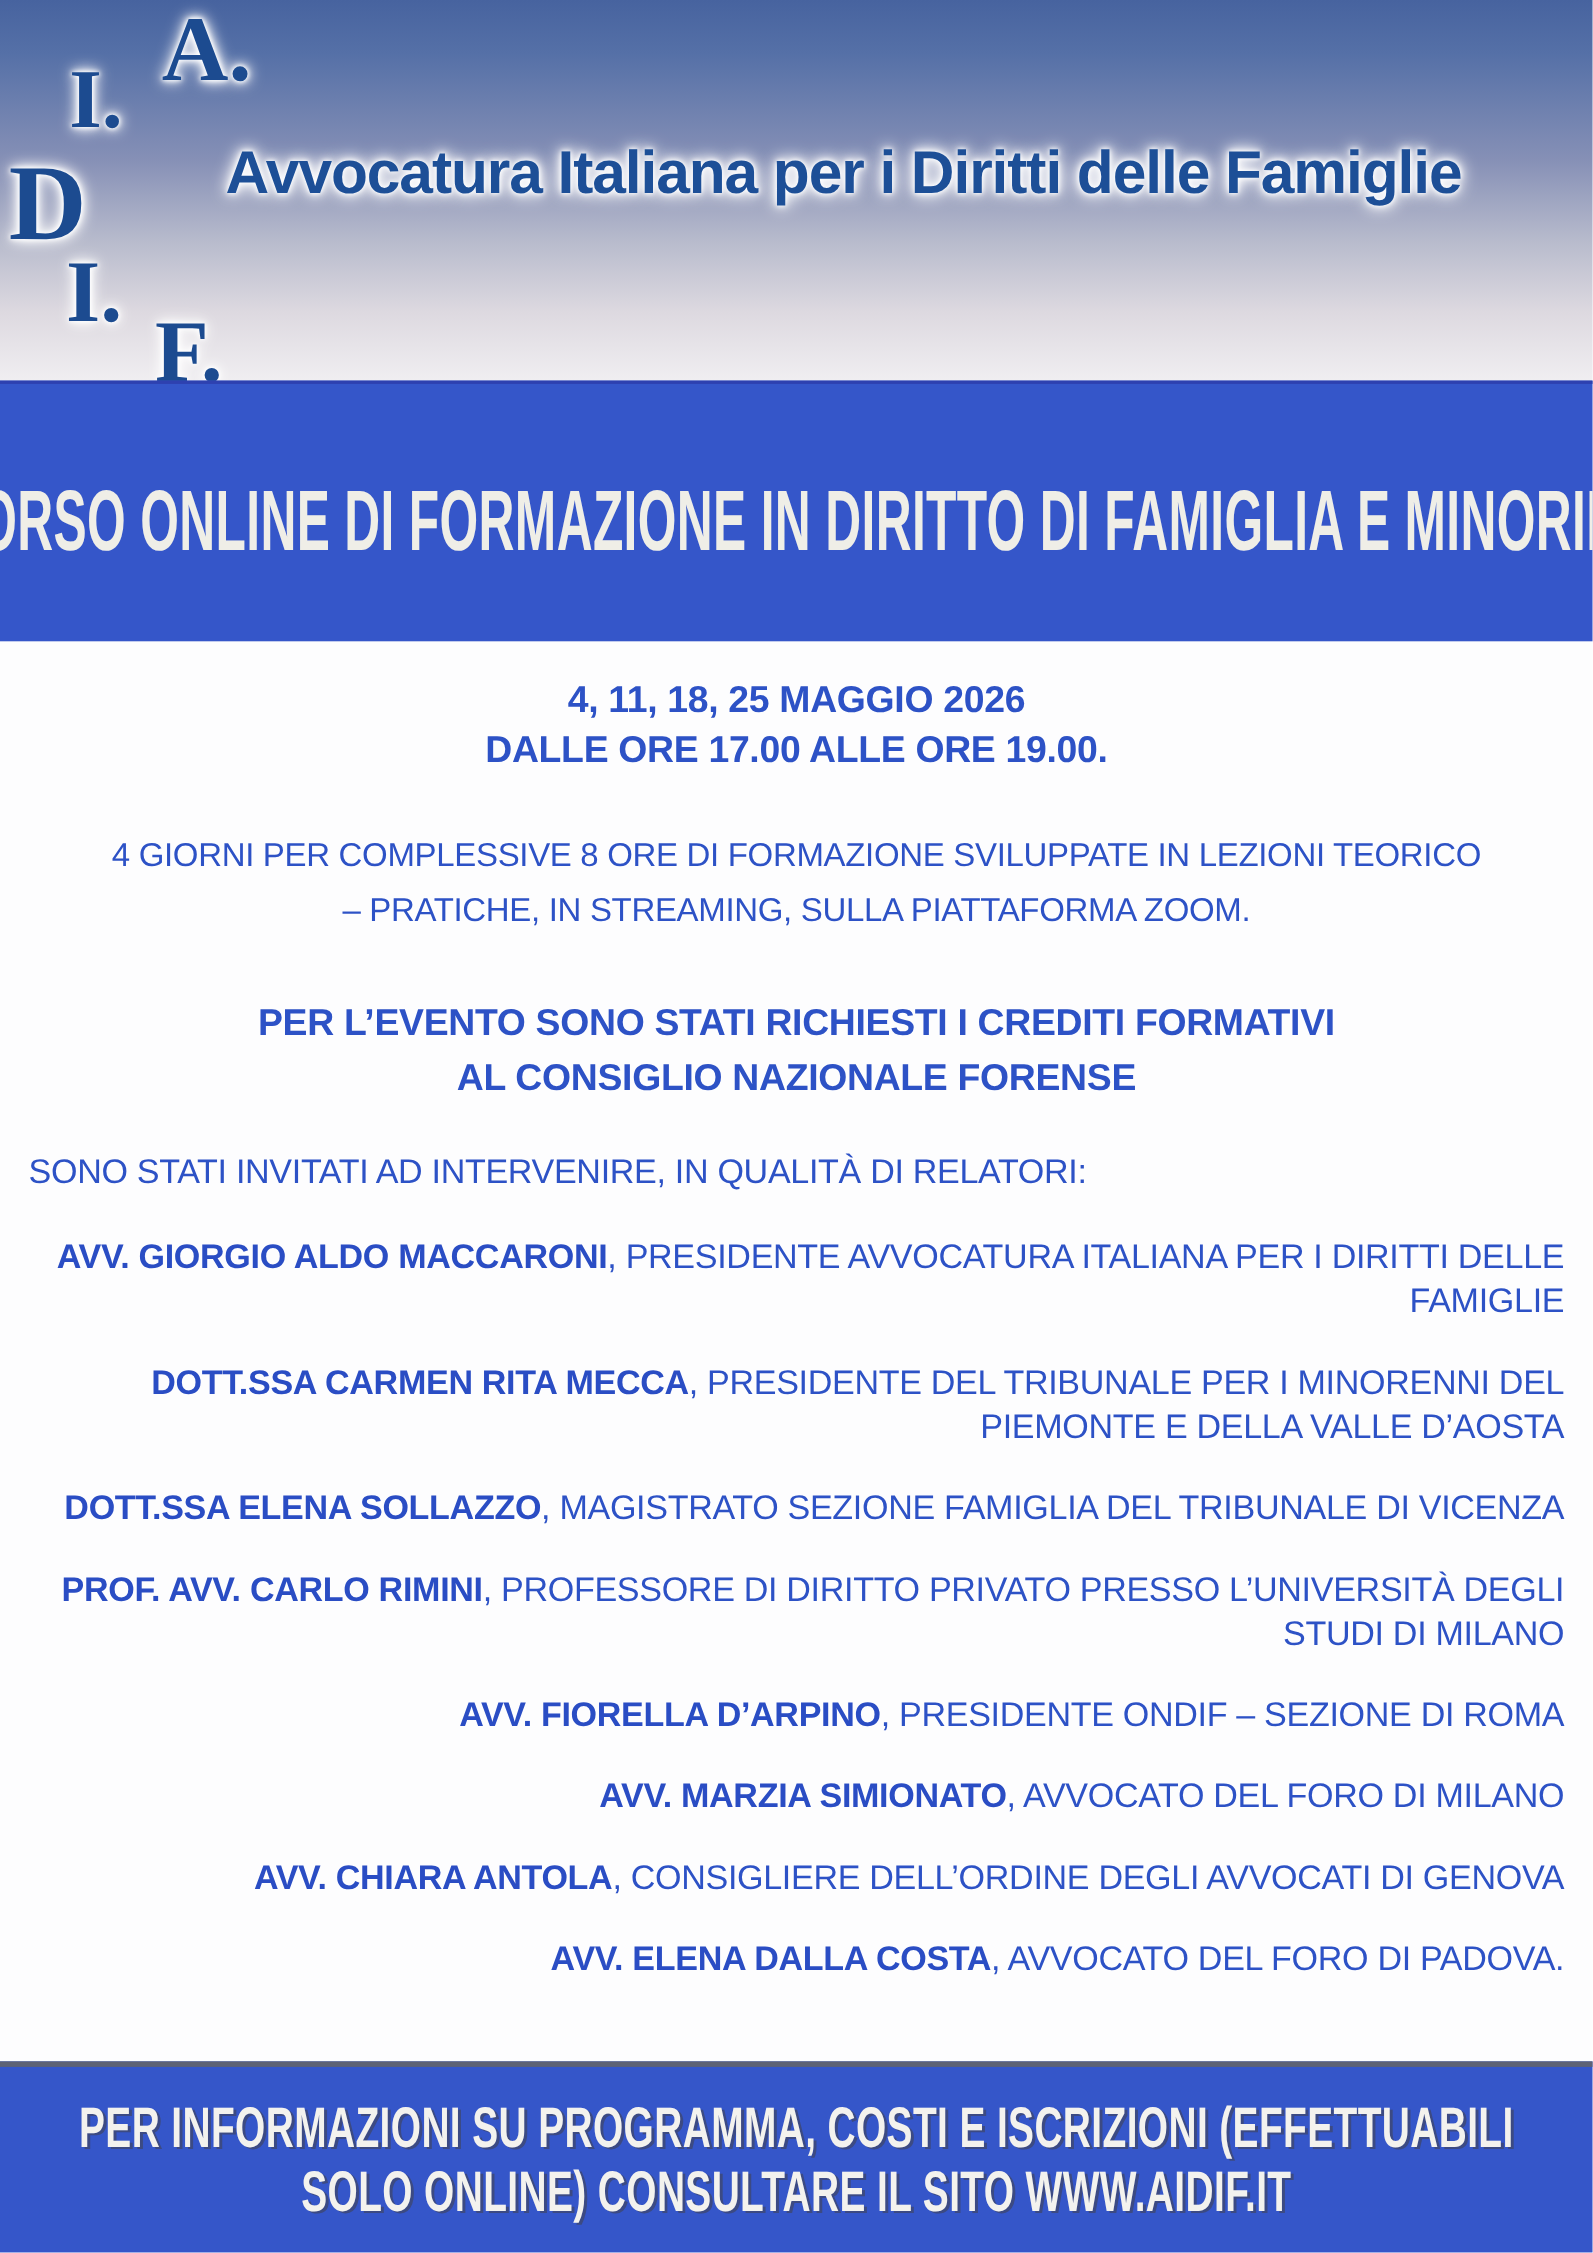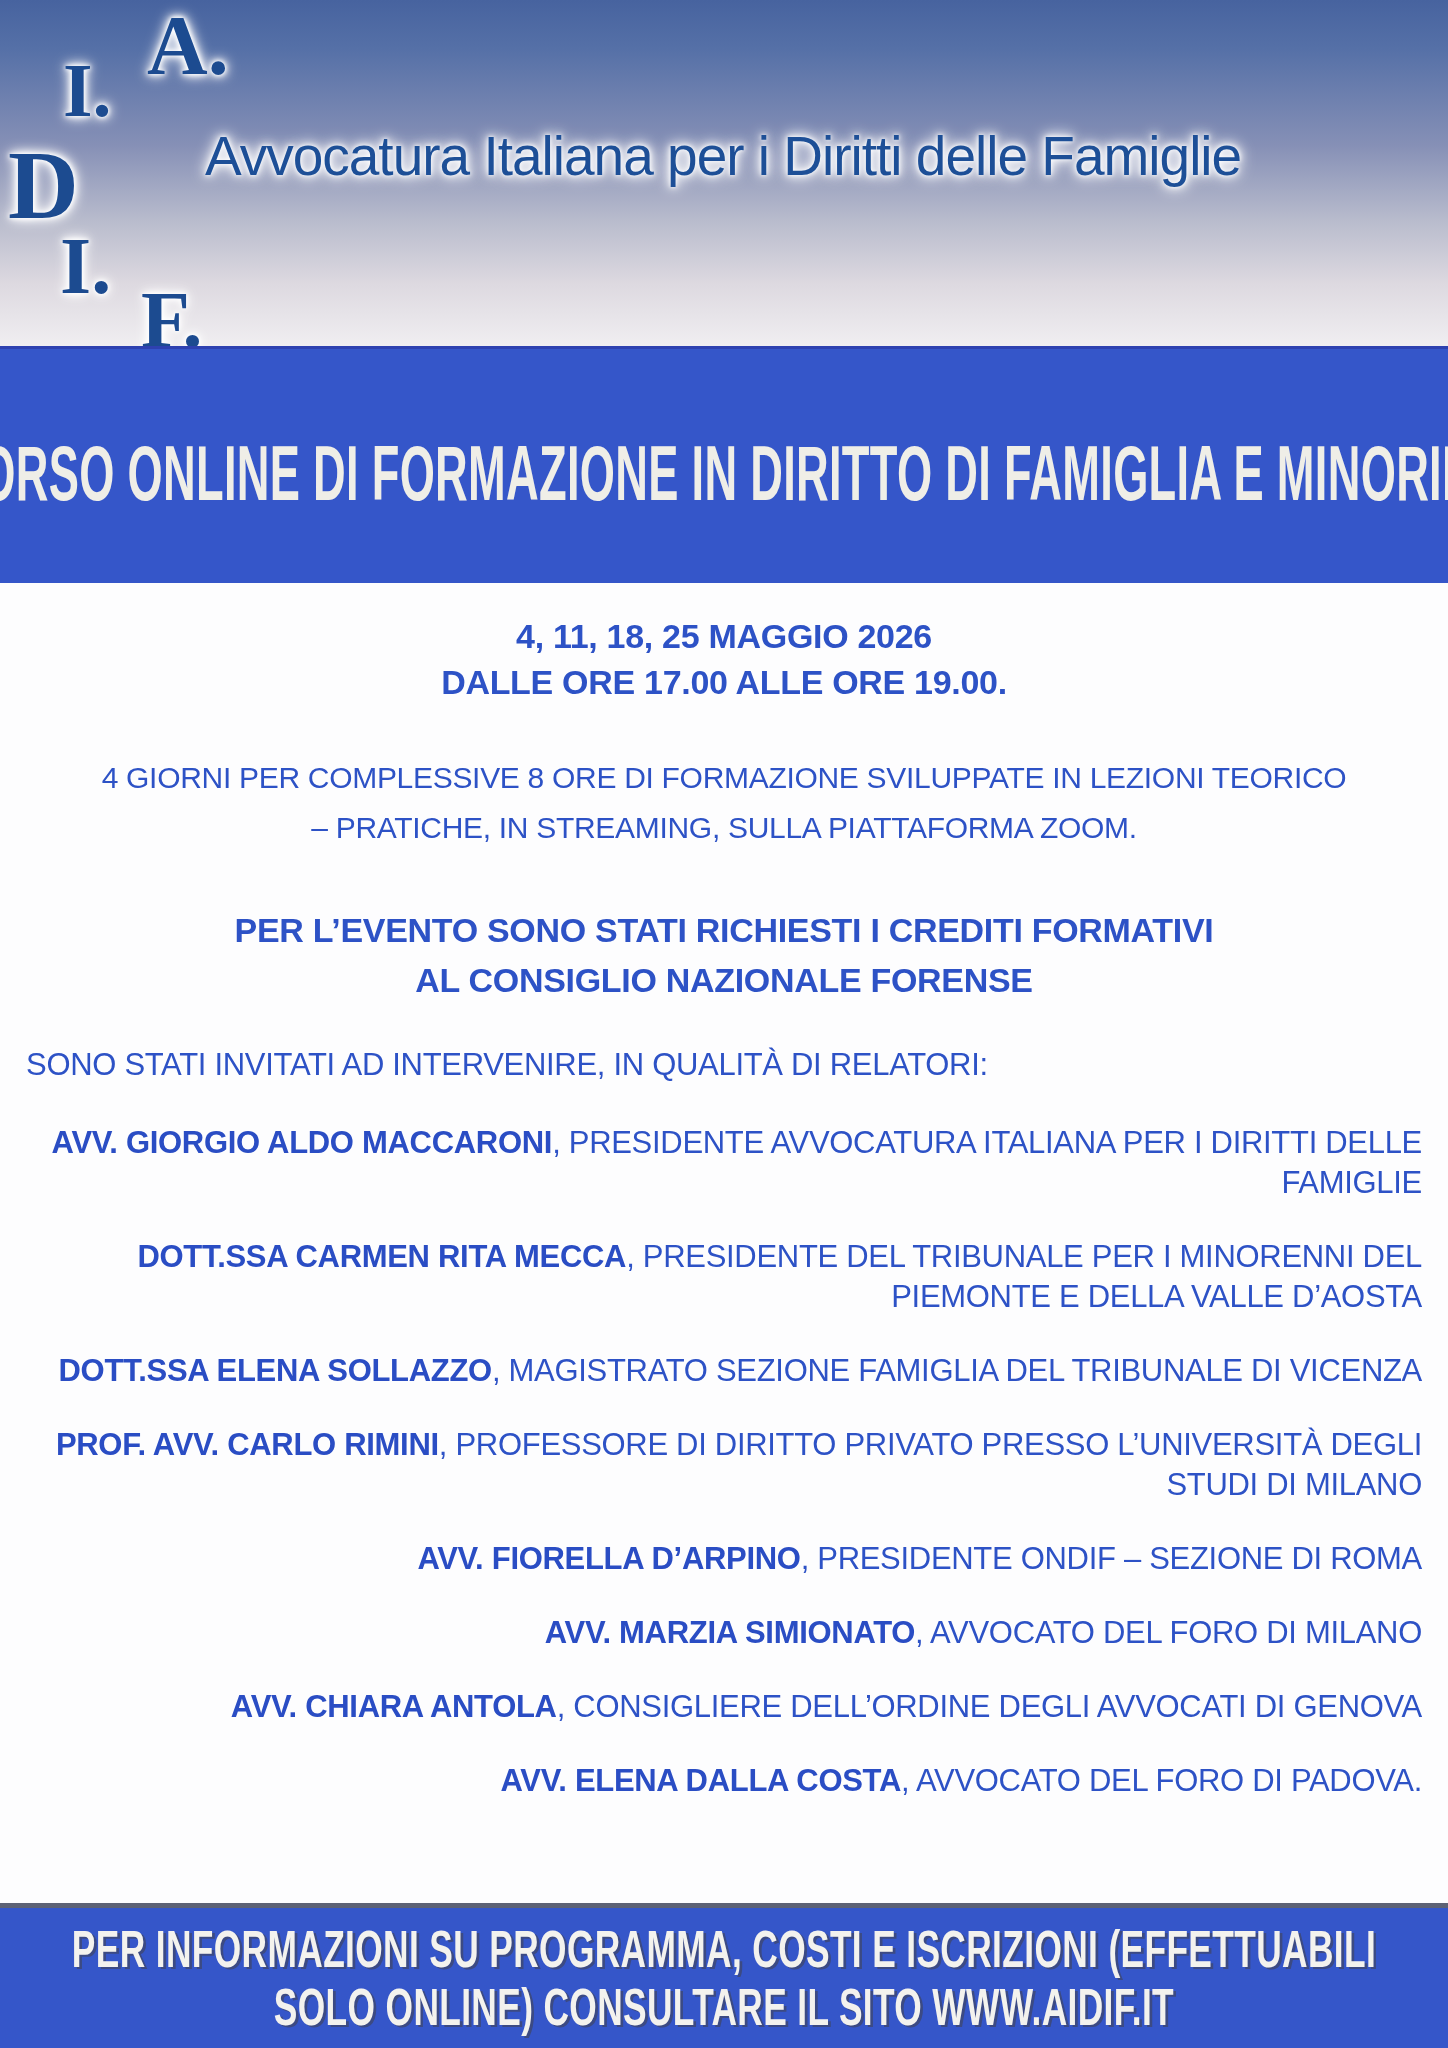--- a/index.html
+++ b/index.html
@@ -32,21 +32,21 @@
   .l-a  { left: 147px; top: 4px;   font-size: 84px; }
   .l-i1 { left: 63px;  top: 52px;  font-size: 76px; }
   .l-d  { left: 8px;   top: 136px; font-size: 98px; }
   .l-i2 { left: 60px;  top: 226px; font-size: 80px; }
   .l-f  { left: 141px; top: 280px; font-size: 80px; }
   .org-name {
     position: absolute;
     left: 205px;
     top: 124px;
     font-size: 55px;
-    font-weight: normal;
+    font-weight: bold;
     letter-spacing: -1px;
     color: #1d4f97;
     white-space: nowrap;
     text-shadow: 0 0 4px #ffffff, 0 0 8px #ffffff, 0 0 14px #ffffff, 0 0 18px #ffffff;
   }
 
   
   .title-banner {
     position: relative;
     width: 100%;
@@ -113,21 +113,21 @@
     font-size: 31px;
     line-height: 40px;
     font-weight: normal;
   }
   .entry strong { font-weight: bold; color: #2a4dc4; }
 
   
   .footer-banner {
     position: absolute;
     left: 0; right: 0; bottom: 0;
-    height: 145px;
+    height: 174px;
     background: #3556c9;
     border-top: 5px solid #5d6275;
     box-sizing: border-box;
     display: flex;
     flex-direction: column;
     align-items: center;
     justify-content: center;
     text-align: center;
   }
   .footer-line {

